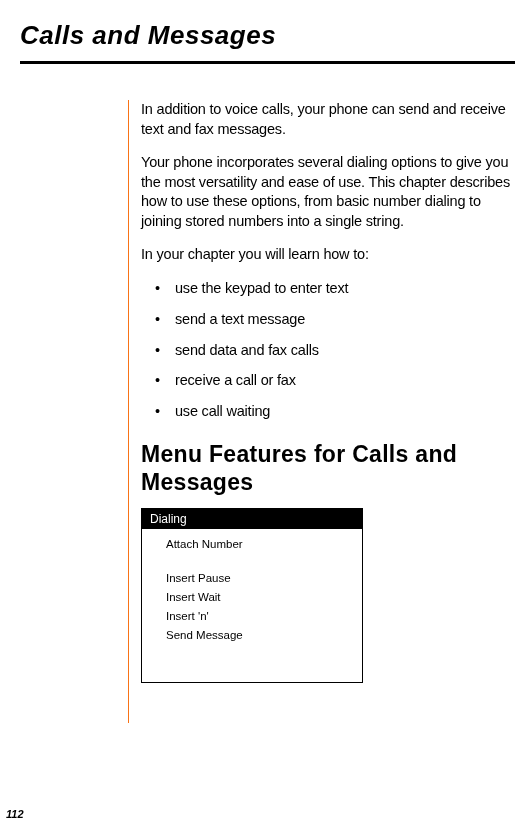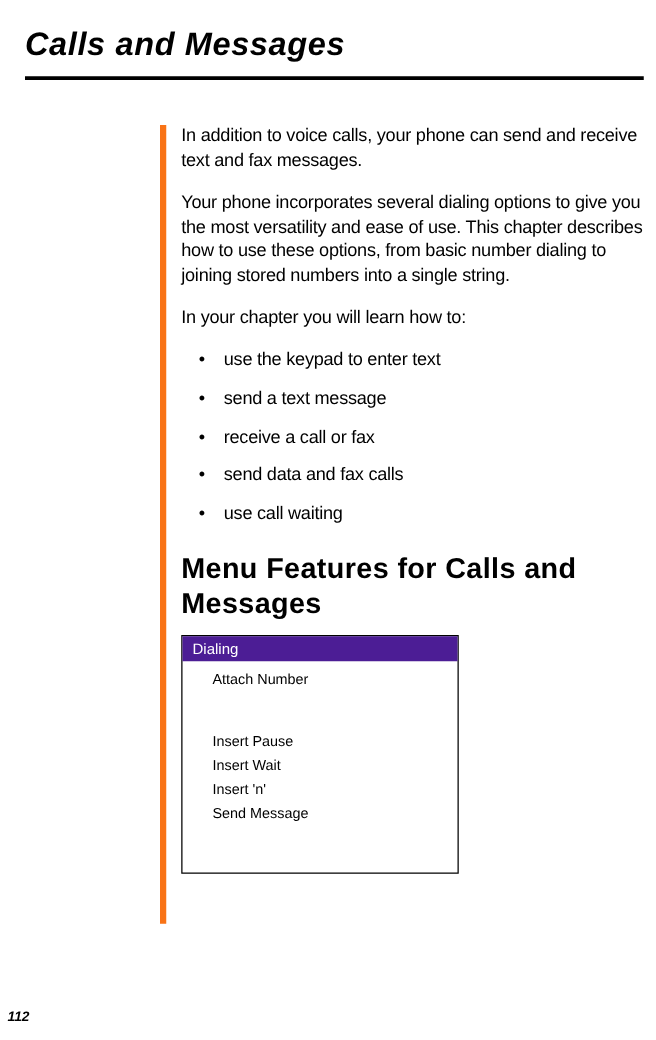--- a/index.html
+++ b/index.html
@@ -22,21 +22,21 @@
       margin-bottom: 10px;
       letter-spacing: 0.5px;
     }
     .title-rule {
       border: none;
       border-top: 3px solid #000;
       margin-bottom: 36px;
     }
     .content-area {
       margin-left: 108px;
-      border-left: 5px solid #f97316;
+      border-left: 1px solid #f97316;
       padding-left: 12px;
       padding-bottom: 40px;
     }
     .para {
       font-size: 14.5px;
       line-height: 1.35;
       margin-bottom: 14px;
       font-family: Arial, Helvetica, sans-serif;
       letter-spacing: -0.2px;
     }
@@ -67,35 +67,35 @@
       line-height: 1.2;
       letter-spacing: 0.3px;
     }
     .menu-box {
       width: 222px;
       border: 1px solid #000;
       margin-top: 4px;
       padding-bottom: 36px;
     }
     .menu-header {
-      background: #4c1d95;
+      background: #000000;
       color: #fff;
       font-size: 12px;
       padding: 3px 8px;
     }
     .menu-items {
       padding-top: 6px;
     }
     .menu-item {
       font-size: 11.5px;
       padding: 1px 0 1px 24px;
       line-height: 1.5;
     }
     .menu-item.gap {
-      margin-bottom: 30px;
+      margin-bottom: 14px;
     }
     .page-number {
       position: absolute;
       left: 6px;
       bottom: 12px;
       font-size: 11px;
       font-weight: bold;
       font-style: italic;
       text-align: right;
     }
@@ -107,22 +107,22 @@
 <hr class="title-rule">
 
 <div class="content-area">
   <p class="para">In addition to voice calls, your phone can send and receive text and fax messages.</p>
   <p class="para">Your phone incorporates several dialing options to give you the most versatility and ease of use. This chapter describes how to use these options, from basic number dialing to joining stored numbers into a single string.</p>
   <p class="para">In your chapter you will learn how to:</p>
 
   <ul class="bullet-list">
     <li>use the keypad to enter text</li>
     <li>send a text message</li>
+    <li>send data and fax calls</li>
     <li>receive a call or fax</li>
-    <li>send data and fax calls</li>
     <li>use call waiting</li>
   </ul>
 
   <h2 class="section-heading">Menu Features for Calls and Messages</h2>
 
   <div class="menu-box">
     <div class="menu-header">Dialing</div>
     <div class="menu-items">
       <div class="menu-item gap">Attach Number</div>
       <div class="menu-item">Insert Pause</div>

